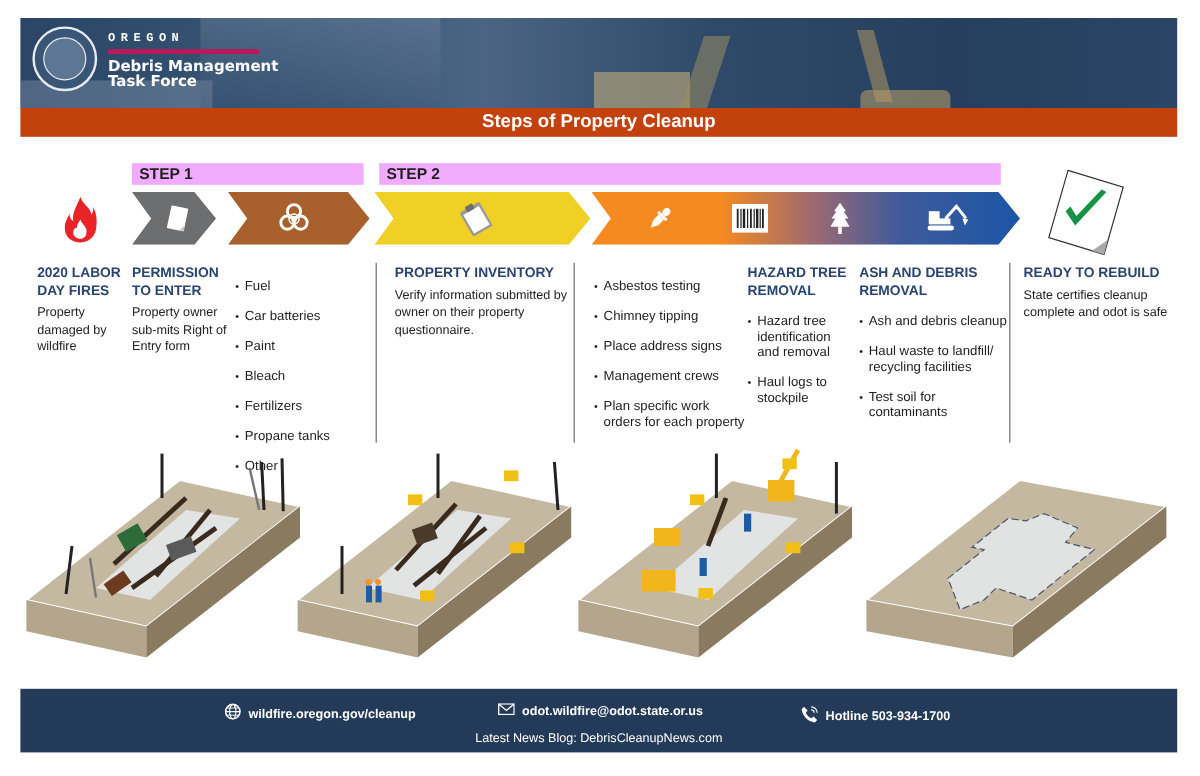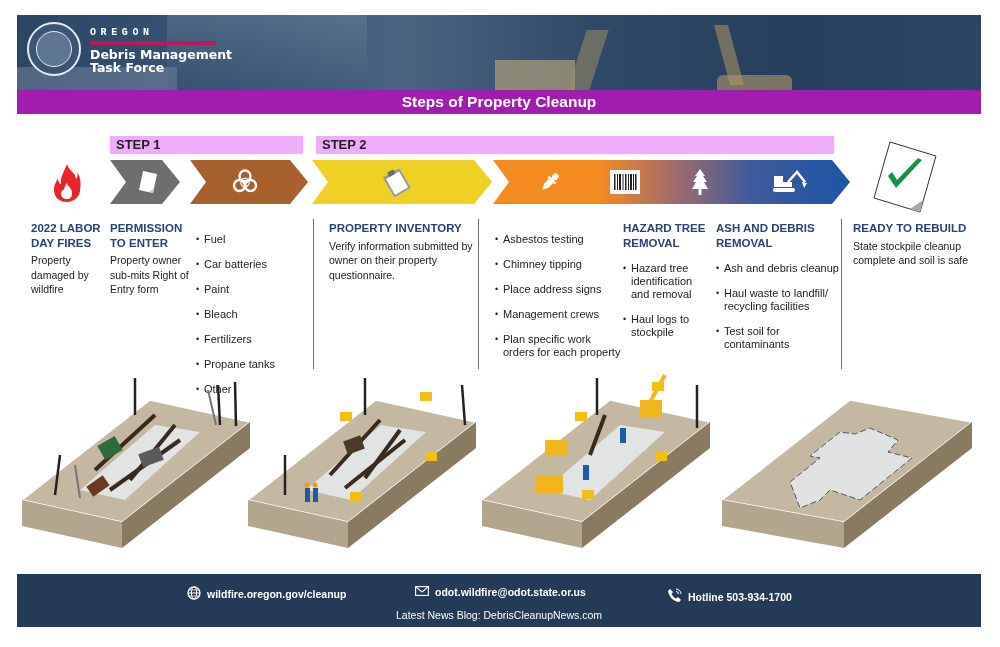--- a/index.html
+++ b/index.html
@@ -19,21 +19,21 @@
   .header .road { position: absolute; left: 0; top: 52px; width: 160px; height: 23px; background: rgba(190,200,215,.25); }
 
   .seal { position: absolute; left: 27px; top: 22px; width: 54px; height: 54px; border-radius: 50%;
     border: 2px solid #e8ecf1; background: #3a5677; display: flex; align-items: center; justify-content: center; }
   .seal .inner { width: 36px; height: 36px; border-radius: 50%; border: 1px solid #e8ecf1; background: #5c7694; }
   .brand { position: absolute; left: 90px; top: 27px; }
   .brand .state { font-family: Liberation Mono, monospace; font-size: 10px; letter-spacing: 4.6px; color: #fff; font-weight: bold;
     padding-bottom: 3px; border-bottom: 4px solid #be185d; width: 126px; }
   .brand .org { font-family: "DejaVu Sans", sans-serif; font-size: 12.5px; line-height: 13px; color: #fff; font-weight: bold; margin-top: 3px; }
 
-  .title-bar { position: absolute; left: 17px; top: 90px; width: 964px; height: 24px; background: #a21caf;
+  .title-bar { position: absolute; left: 17px; top: 90px; width: 964px; height: 24px; background: #c2410c;
     display: flex; align-items: center; justify-content: center; }
   .title-bar span { color: #fff; font-weight: bold; font-size: 15.5px; }
 
   
   .step-label { position: absolute; top: 136px; height: 18px; background: #f0abfc; font-weight: bold;
     font-size: 13px; color: #1f1f1f; padding-left: 6px; line-height: 18px; }
 
   
   .chev { position: absolute; top: 160px; height: 44px; }
   .chev svg { display: block; }
@@ -191,21 +191,21 @@
 
 <div style="position:absolute;left:870px;top:140px;">
   <svg width="70" height="75" viewBox="0 0 70 75">
     <polygon points="20,2 66,16 50,72 4,58" fill="#fff" stroke="#333" stroke-width="1"></polygon>
     <polygon points="40,69 50,72 53,60" fill="#a7a9ac"></polygon>
     <path d="M18 36 L26 48 L52 20 L48 18 L27 40 L22 32 Z" fill="#159345"></path>
   </svg>
 </div>
 
 <div class="col" style="left:31px;width:78px;">
-  <h3>2022 LABOR DAY FIRES</h3>
+  <h3>2020 LABOR DAY FIRES</h3>
   <p>Property damaged by wildfire</p>
 </div>
 <div class="col" style="left:110px;width:80px;">
   <h3>PERMISSION TO ENTER</h3>
   <p>Property owner sub-mits Right of Entry form</p>
 </div>
 <div class="col" style="left:196px;width:110px;">
   <ul>
     <li>Fuel</li>
     <li>Car batteries</li>
@@ -245,21 +245,21 @@
   <ul>
     <li>Ash and debris cleanup</li>
     <li>Haul waste to landfill/ recycling facilities</li>
     <li>Test soil for contaminants</li>
   </ul>
 </div>
 <div class="vline" style="left:841px;top:219px;height:150px;"></div>
 
 <div class="col" style="left:853px;width:130px;">
   <h3>READY TO REBUILD</h3>
-  <p>State stockpile cleanup complete and soil is safe</p>
+  <p>State certifies cleanup complete and odot is safe</p>
 </div>
 
 <svg style="position:absolute;left:0;top:370px;" width="1000" height="190">
 
   <g>
     <polygon points="22,130 150,30 250,52 122,152" fill="#c5b8a0" stroke="#fff" stroke-width="1.5"></polygon>
     <polygon points="22,130 122,152 122,178 22,156" fill="#b3a68c"></polygon>
     <polygon points="122,152 250,52 250,78 122,178" fill="#8a7a60"></polygon>
     <polygon points="80,120 155,55 200,62 125,130" fill="#e2e3e3"></polygon>
     <g stroke="#3a2a1e" stroke-width="4">

